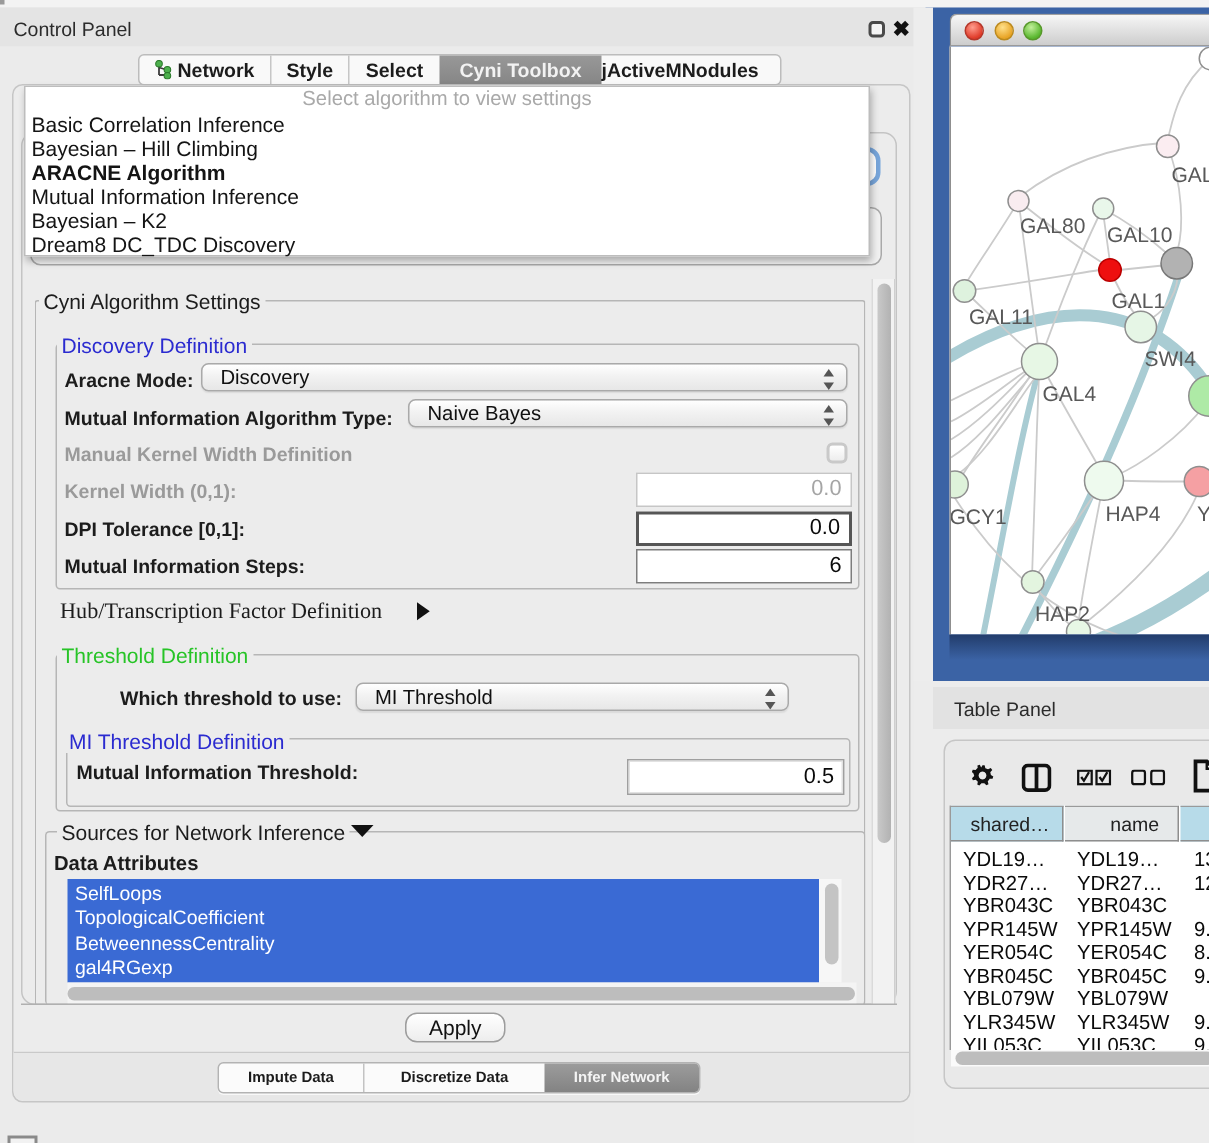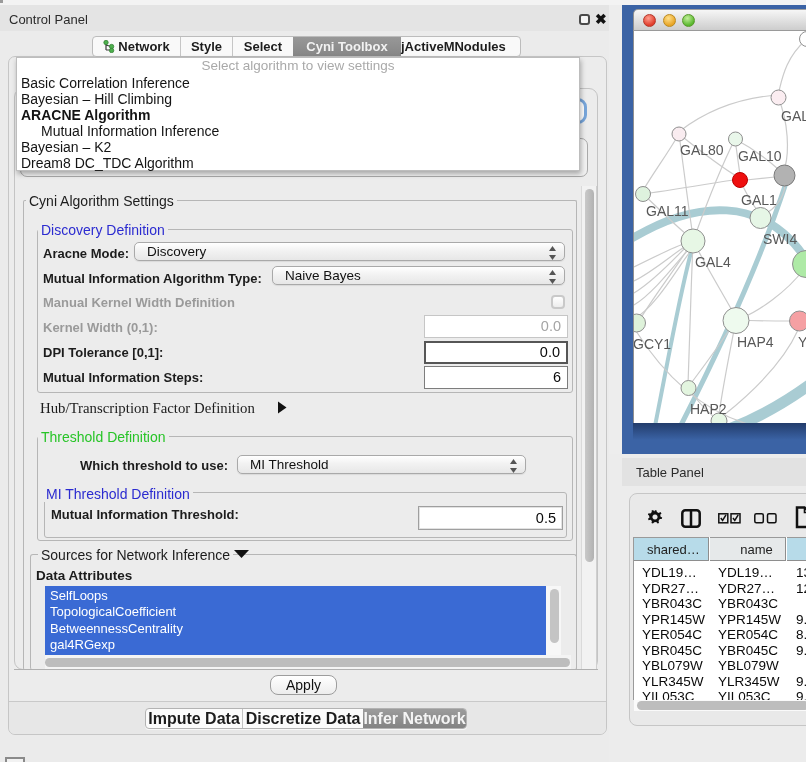--- a/index.html
+++ b/index.html
@@ -106,21 +106,21 @@
 <div class="abs" style="left:546px;top:586px;width:15px;height:69px;background:#f7f7f7;"></div>
 <div class="abs" style="left:550px;top:589px;width:9px;height:54px;background:#c4c4c4;border-radius:5px;"></div>
 
 <div class="abs" style="left:45px;top:655px;width:526px;height:14px;background:#f4f4f4;"></div>
 <div class="abs" style="left:14px;top:669px;width:584px;height:1px;background:#b0b0b0;"></div>
 <div class="abs" style="left:45px;top:658px;width:525px;height:9px;background:#bdbdbd;border-radius:5px;"></div>
 
 <div class="abs" style="left:270px;top:675px;width:67px;height:20px;border:1px solid #9d9d9d;border-radius:8px;background:linear-gradient(#ffffff,#ededed);font-size:14px;color:#111;text-align:center;line-height:19px;">Apply</div>
 
 <div class="abs" style="left:9px;top:701px;width:597px;height:33px;background:#e7e7e7;border-top:1px solid #c9c9c9;border-radius:0 0 7px 7px;"></div>
-<div class="abs" style="left:145px;top:708px;width:322px;height:21px;border:1px solid #b3b3b3;border-radius:4px;background:#fbfbfb;display:flex;font-size:16px;font-weight:600;color:#1c1c1c;box-shadow:0 1px 0 rgba(255,255,255,.7);">
+<div class="abs" style="left:145px;top:708px;width:322px;height:21px;border:1px solid #b3b3b3;border-radius:4px;background:#fbfbfb;display:flex;font-size:10px;font-weight:600;color:#1c1c1c;box-shadow:0 1px 0 rgba(255,255,255,.7);">
   <div style="width:97px;text-align:center;line-height:19px;border-right:1px solid #c3c3c3;">Impute Data</div>
   <div style="width:120px;text-align:center;line-height:19px;">Discretize Data</div>
   <div style="flex:1;text-align:center;line-height:19px;background:linear-gradient(#9c9c9c,#838383);color:#f4f4f4;border-radius:0 3px 3px 0;">Infer Network</div>
 </div>
 
 <div class="abs" style="left:5px;top:757px;width:20px;height:10px;border:2px solid #8a8a8a;background:#f2f2f2;"></div>
 
 <div class="abs" style="left:92px;top:36px;width:429px;height:21px;border:1px solid #bcbcbc;border-radius:4px;background:#f9f9f9;display:flex;font-size:13px;font-weight:600;color:#1c1c1c;">
   <div style="width:88px;text-align:center;line-height:19px;border-right:1px solid #c6c6c6;">
     <svg width="12" height="13" viewBox="0 0 12 13" style="vertical-align:-2px;margin-right:3px;">
@@ -133,23 +133,23 @@
   <div style="width:60px;text-align:center;line-height:19px;">Select</div>
   <div style="width:108px;text-align:center;line-height:19px;background:linear-gradient(#989898,#868686);color:#f2f2f2;">Cyni Toolbox</div>
   <div style="flex:1;text-align:left;line-height:19px;">jActiveMNodules</div>
 </div>
 
 <div class="abs" style="left:16px;top:57px;width:564px;height:114px;background:#fff;border:1px solid #bdbdbd;box-shadow:1px 3px 5px rgba(0,0,0,0.3);font-size:14px;color:#141414;">
   <div style="height:17px;text-align:center;color:#a9a9a9;line-height:16px;font-size:13.5px;">Select algorithm to view settings</div>
   <div style="height:16px;padding-left:4px;">Basic Correlation Inference</div>
   <div style="height:16px;padding-left:4px;">Bayesian – Hill Climbing</div>
   <div style="height:16px;padding-left:4px;font-weight:bold;">ARACNE Algorithm</div>
-  <div style="height:16px;padding-left:4px;margin-left:20px;">Mutual Information Inference</div>
+  <div style="height:16px;padding-left:4px;">Mutual Information Inference</div>
   <div style="height:16px;padding-left:4px;">Bayesian – K2</div>
-  <div style="height:16px;padding-left:4px;">Dream8 DC_TDC Algorithm</div>
+  <div style="height:16px;padding-left:4px;">Dream8 DC_TDC Discovery</div>
 </div>
 
 <div class="abs" style="left:614px;top:372px;width:4px;height:4px;border-radius:50%;background:#9a9a9a;"></div>
 <div class="abs" style="left:617px;top:5px;width:189px;height:449px;background:#3b63a5;"></div>
 <div class="abs" style="left:609px;top:5px;width:13px;height:449px;background:#ededed;"></div>
 
 <div class="abs" style="left:633px;top:9px;width:173px;height:22px;background:linear-gradient(#f6f6f6,#cdcdcd);border-radius:5px 0 0 0;border-left:1px solid #8f8f8f;border-top:1px solid #9f9f9f;border-bottom:1px solid #9a9a9a;"></div>
 <div class="abs" style="left:643px;top:14px;width:13px;height:13px;border-radius:50%;background:radial-gradient(circle at 40% 30%,#ff9d8e,#e03c2a 70%);border:1px solid #b4372a;"></div>
 <div class="abs" style="left:663px;top:14px;width:13px;height:13px;border-radius:50%;background:radial-gradient(circle at 40% 30%,#ffe08a,#e8a426 70%);border:1px solid #bb8a1f;"></div>
 <div class="abs" style="left:682px;top:14px;width:13px;height:13px;border-radius:50%;background:radial-gradient(circle at 40% 30%,#c2ef9a,#59b72e 70%);border:1px solid #57982a;"></div>

